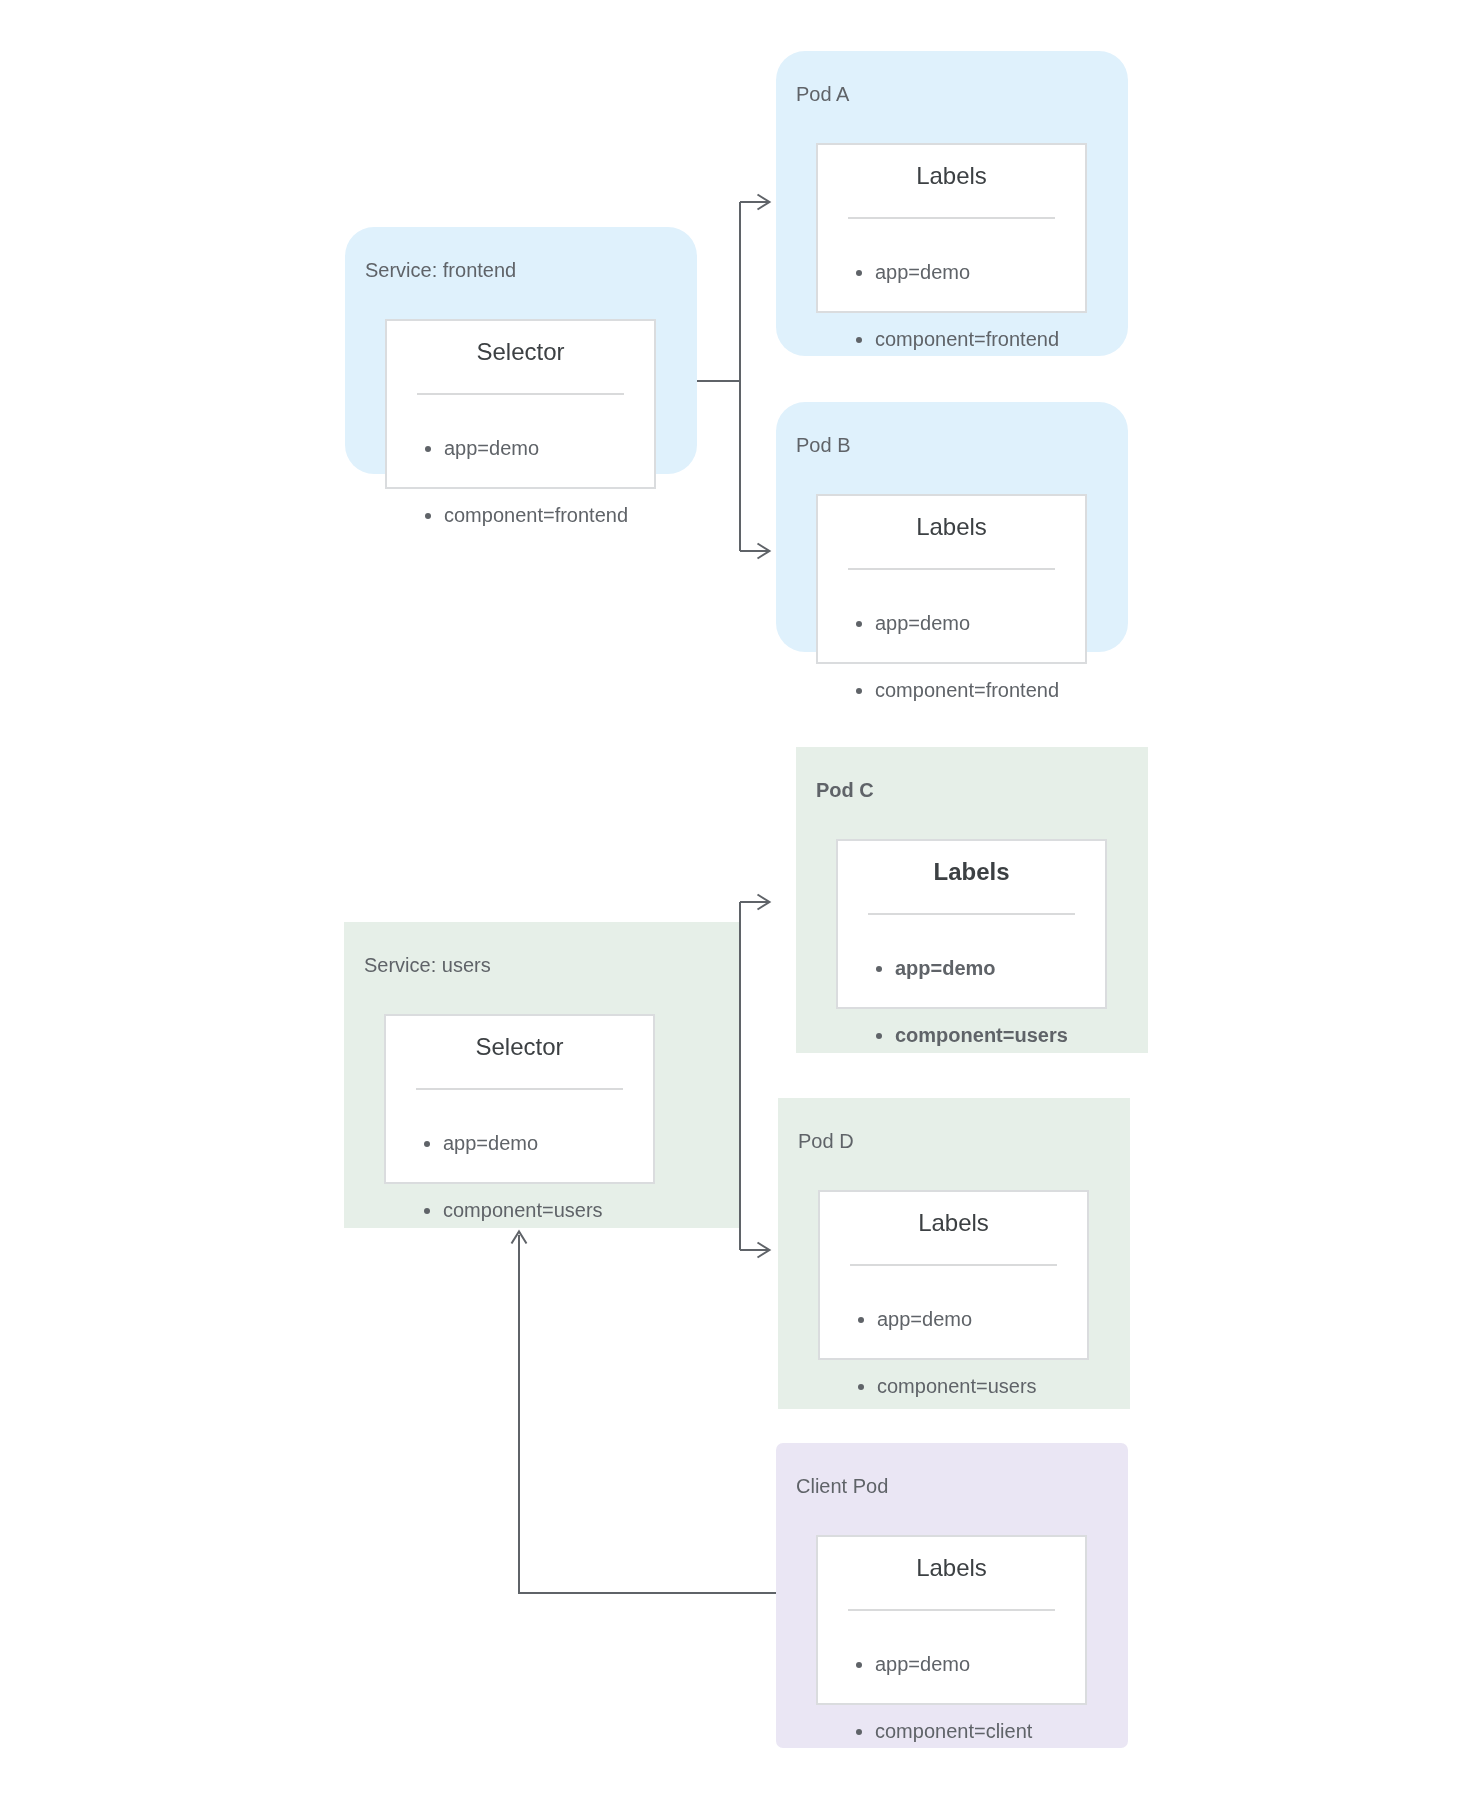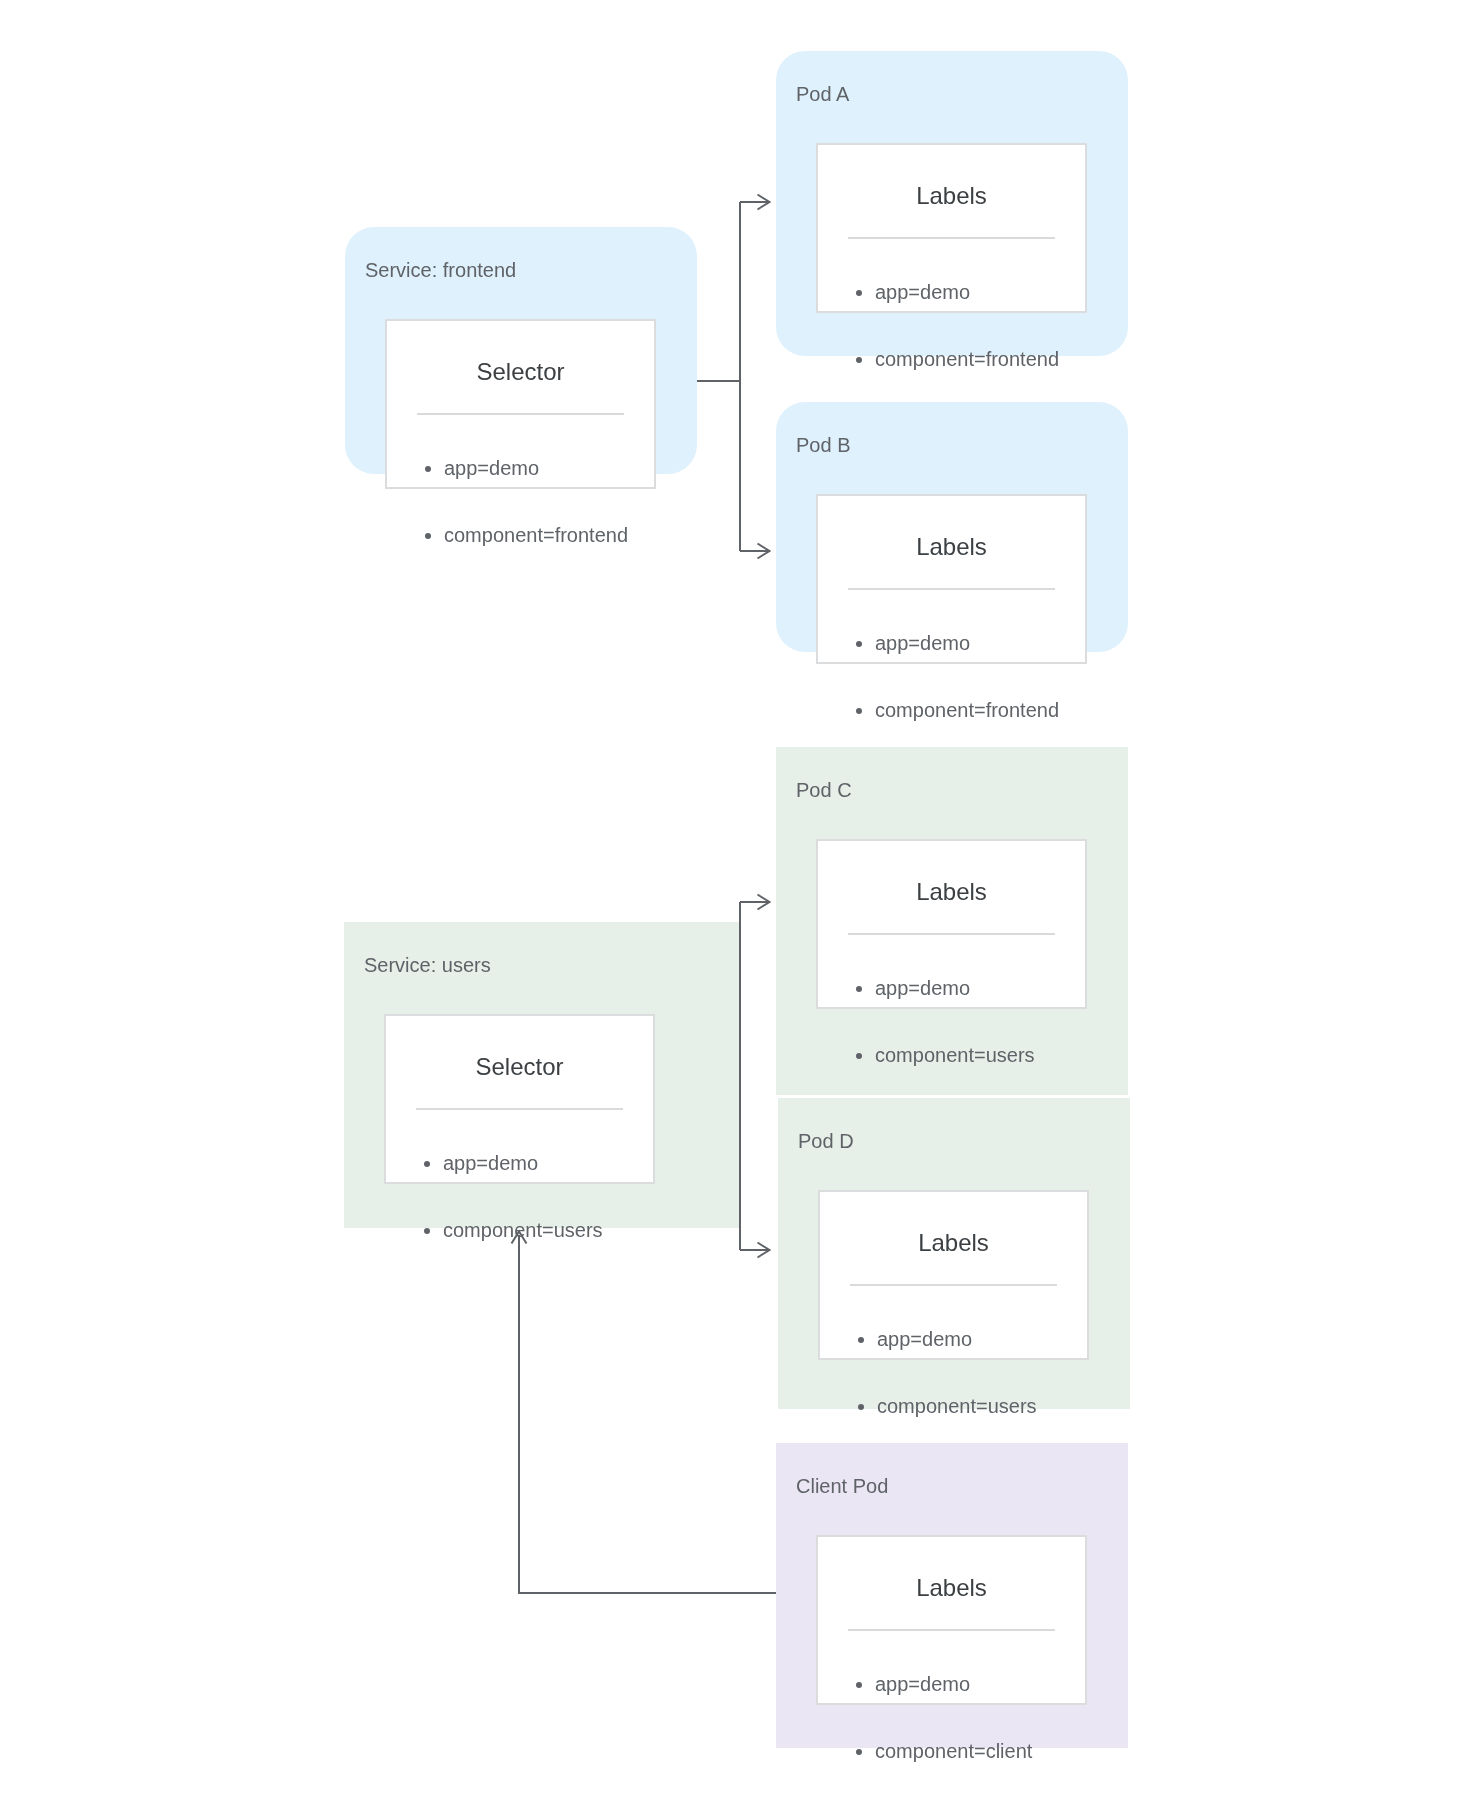--- a/index.html
+++ b/index.html
@@ -41,21 +41,21 @@
     position: absolute;
     left: 40px;
     top: 92px;
     width: 271px;
     height: 170px;
     box-sizing: border-box;
     background: var(--card-bg, #ffffff);
     border: 2px solid var(--card-border, #dadcde);
   }
   .card-title {
-    margin-top: 36px;
+    margin-top: 16px;
     text-align: center;
     font-size: 24px;
     line-height: 30px;
     color: var(--card-title-text, #3c4043);
   }
   .card-divider {
     height: 2px;
     background: var(--divider, #d9dadb);
     margin: 26px 30px 12px 30px;
   }
@@ -68,24 +68,24 @@
   }
   .card-items li {
     list-style-type: disc;
     white-space: nowrap;
     margin-top: 40px;
   }
   
   #svc-frontend { left: 345px; top: 227px;  height: 247px; }
   #pod-a        { left: 776px; top: 51px;   height: 305px; }
   #pod-b        { left: 776px; top: 402px;  height: 250px; }
-  #pod-c        { left: 776px; top: 747px;  height: 348px; }
+  #pod-c        { left: 796px; top: 747px;  height: 306px; font-weight: bold; }
   #svc-users    { left: 344px; top: 922px;  height: 306px; padding-left: 43px; }
   #pod-d        { left: 778px; top: 1098px; height: 311px; }
-  #client-pod   { left: 776px; top: 1443px; height: 305px; }
+  #client-pod   { left: 776px; top: 1443px; height: 305px; border-radius: 7px; }
 </style>
 </head>
 <body>
 
 <div class="canvas">
 
   <svg class="connectors" width="1472" height="1800" viewBox="0 0 1472 1800">
     <g stroke="#5f6368" stroke-width="2" fill="none">
 
       <path d="M696 381 H740 M740 202 V551"></path>

